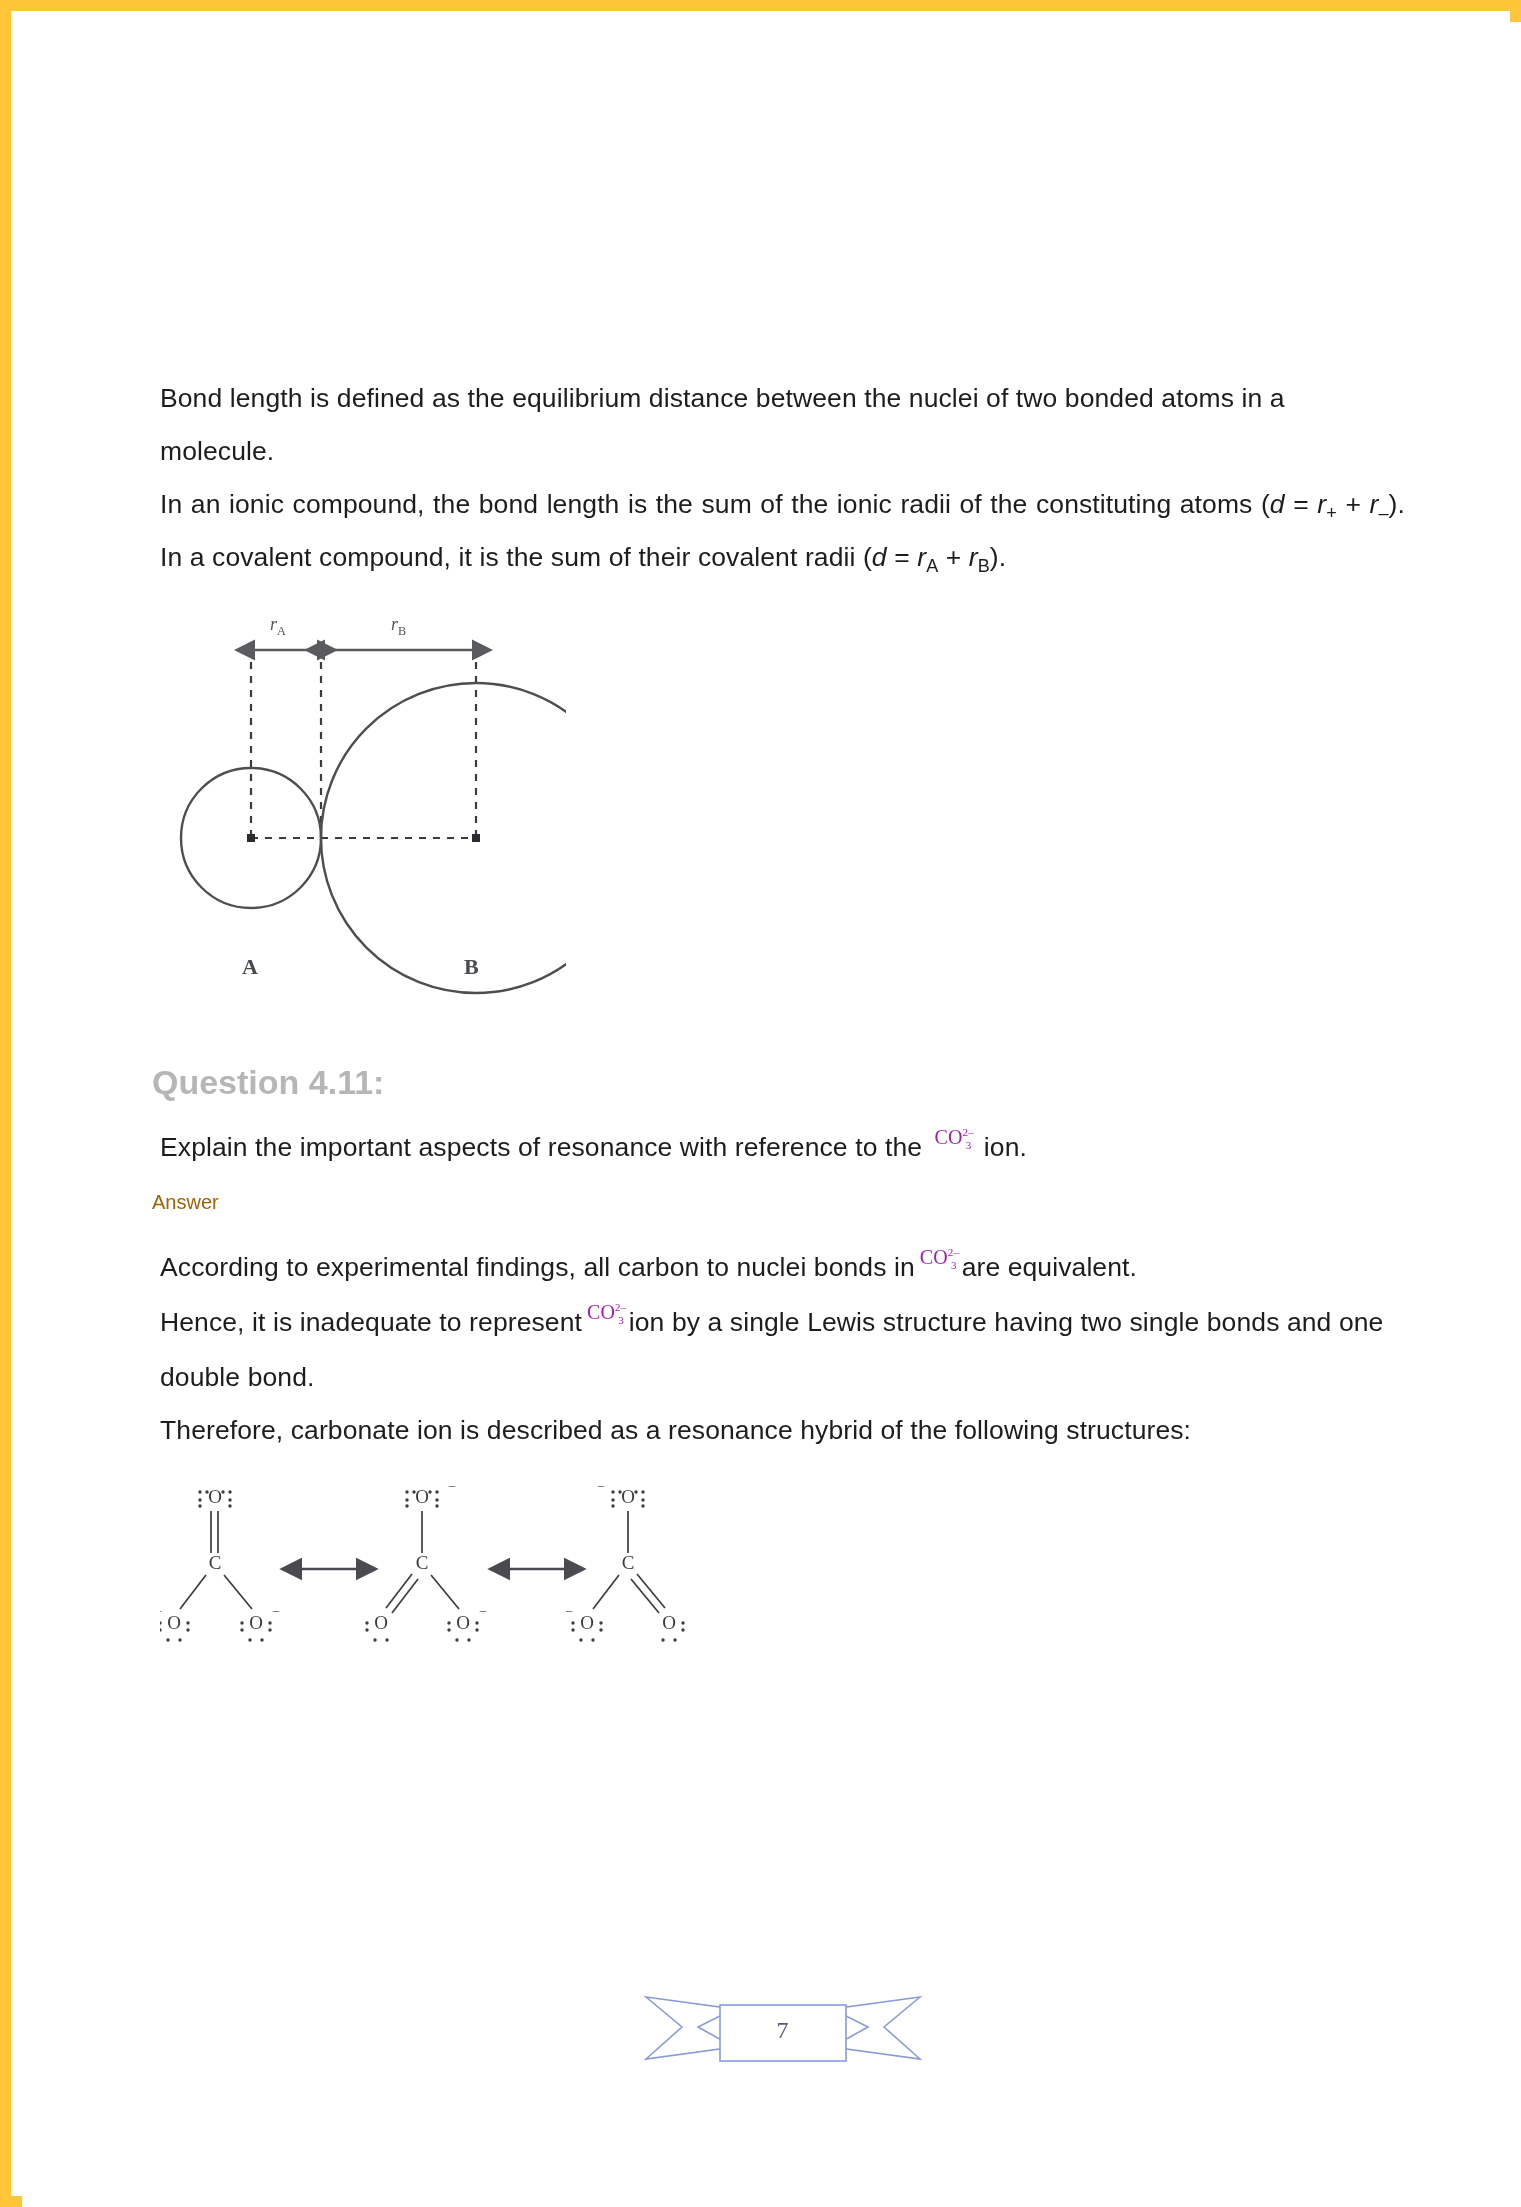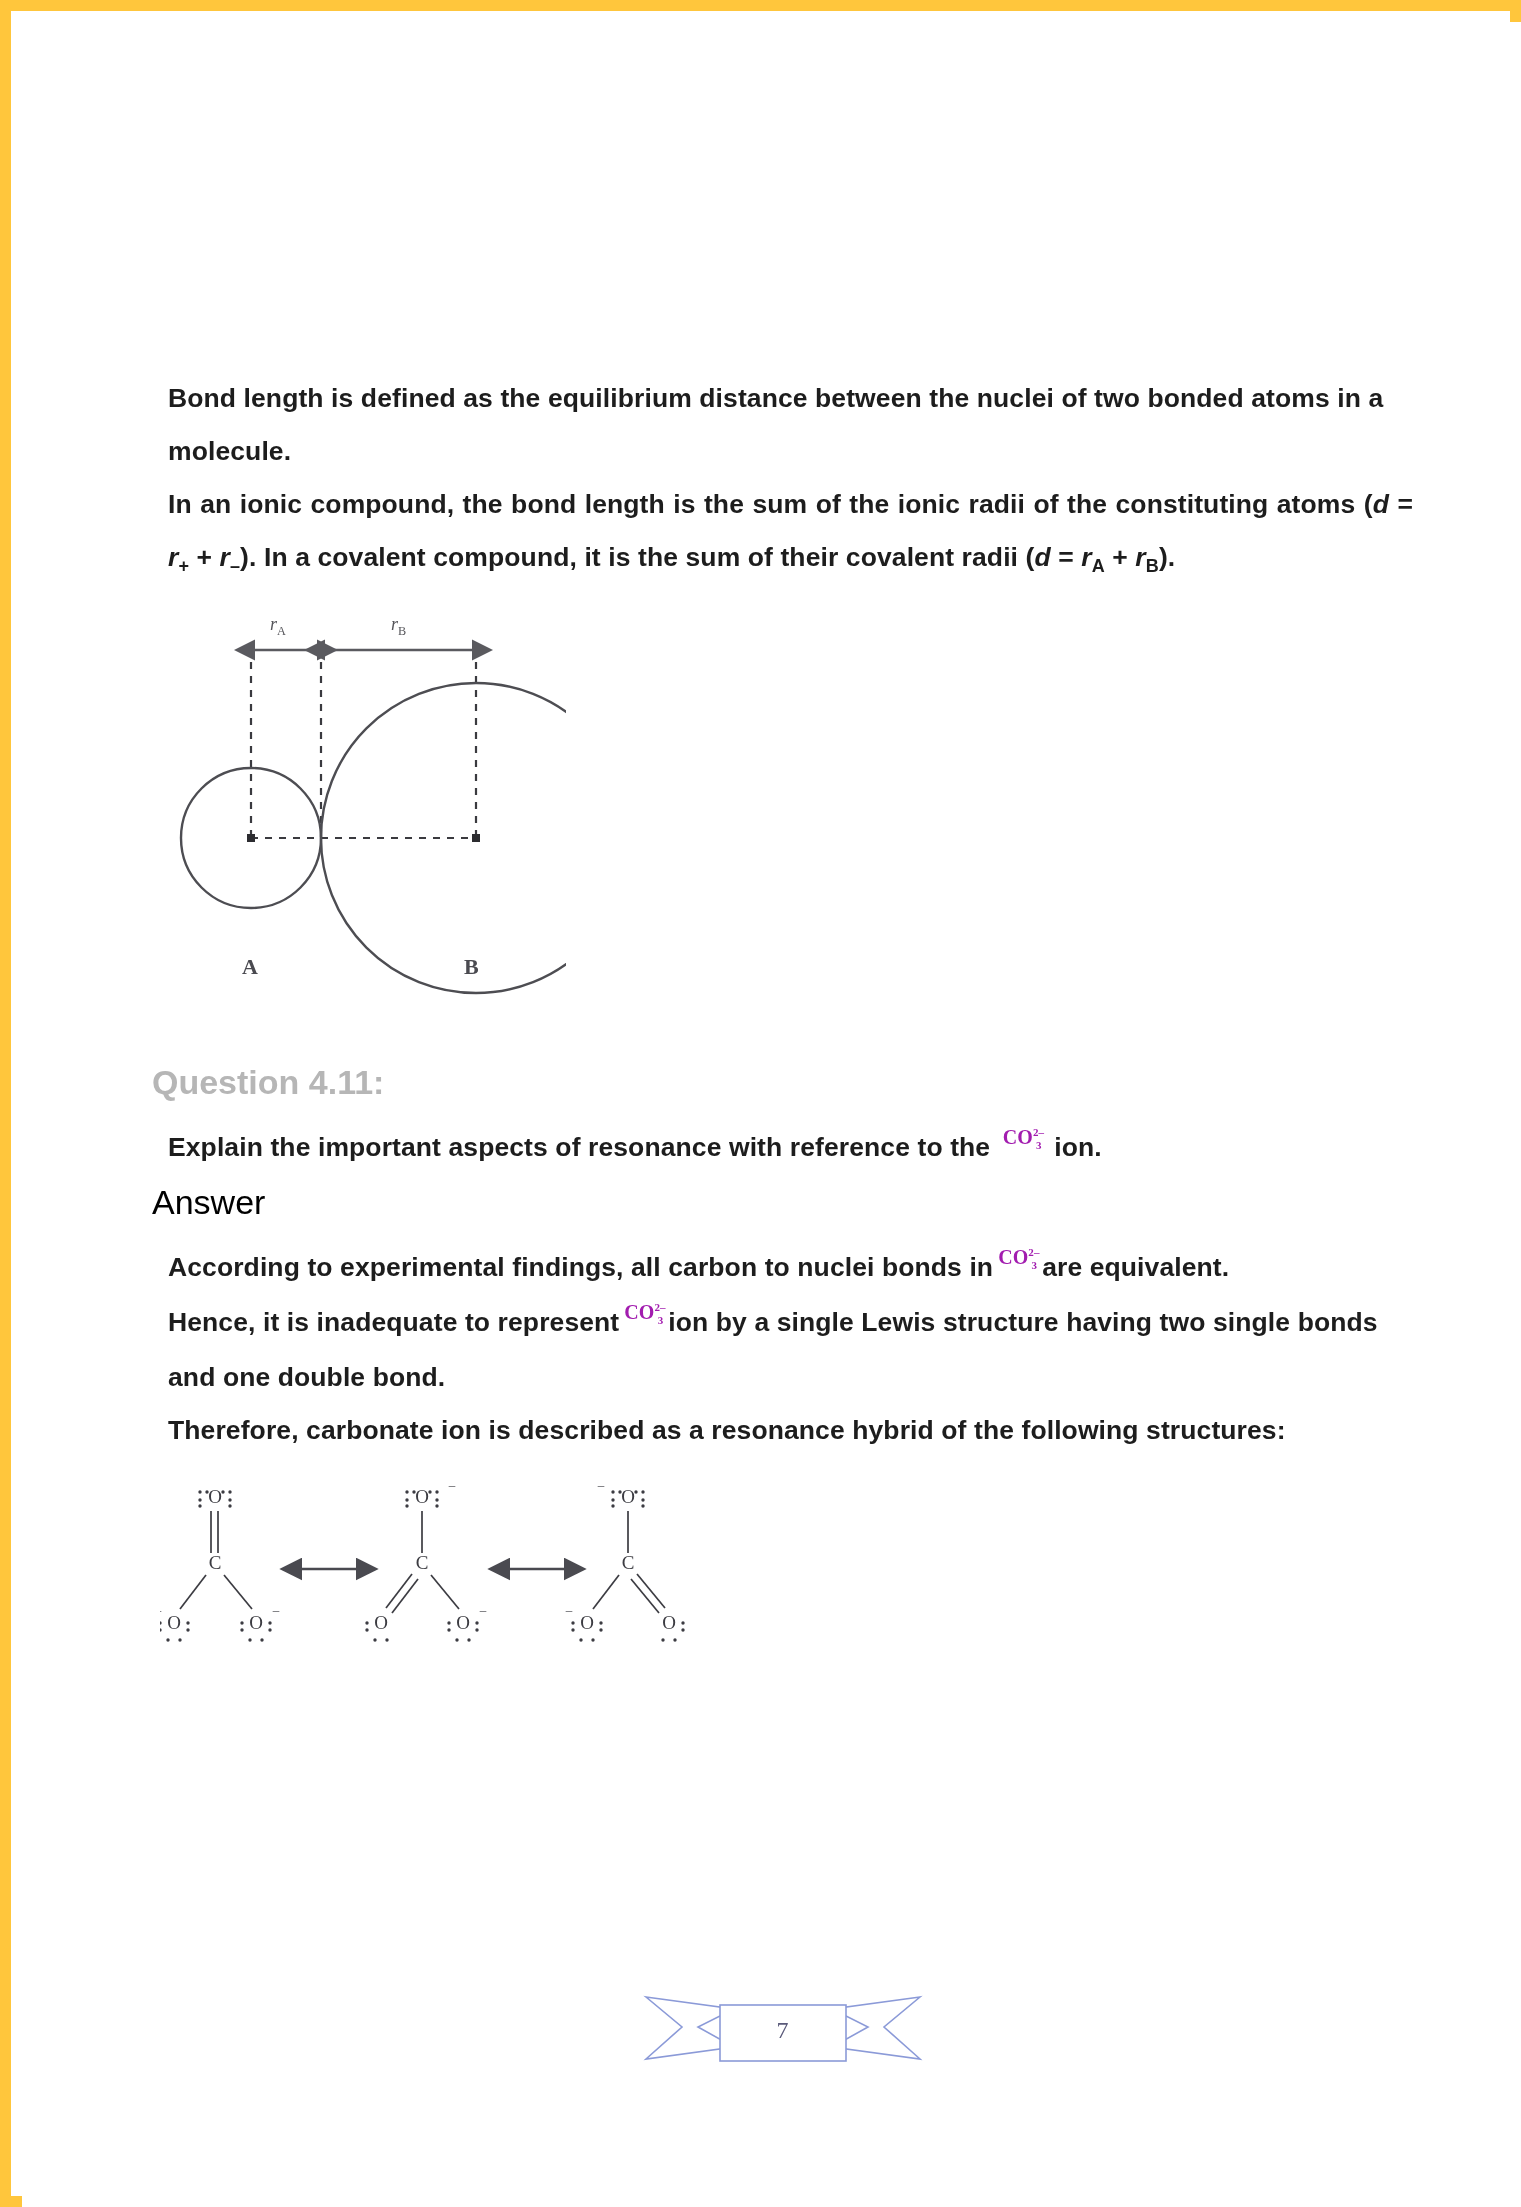--- a/index.html
+++ b/index.html
@@ -30,26 +30,25 @@
     height: 2185px;
     background: #ffffff;
   }
   .content {
     position: absolute;
     left: 130px;
     top: 350px;
     width: 1260px;
   }
   p.para {
-    margin: 0 0 0 16px;
+    margin: 0 0 0 8px;
     font-size: 26.5px;
     line-height: 53px;
     color: #1d1d1d;
     letter-spacing: 0.1px;
-    font-weight: bold;
   }
   p.just {
     text-align: justify;
     text-justify: inter-word;
   }
   .sup {
     font-size: 0.68em;
     vertical-align: super;
     line-height: 0;
   }
@@ -84,22 +83,22 @@
 
   
   .q-heading {
     font-size: 34px;
     font-weight: bold;
     color: #b6b6b6;
     margin: 0 0 0 0;
     line-height: 53px;
   }
   .answer-label {
-    font-size: 34px;
-    color: #000000;
+    font-size: 20px;
+    color: #a16207;
     line-height: 53px;
   }
   .formula {
     font-family: "Liberation Serif", serif;
     font-size: 20px;
     color: #a21caf;
     position: relative;
     top: -12px;
     white-space: nowrap;
     padding: 0 5px;

